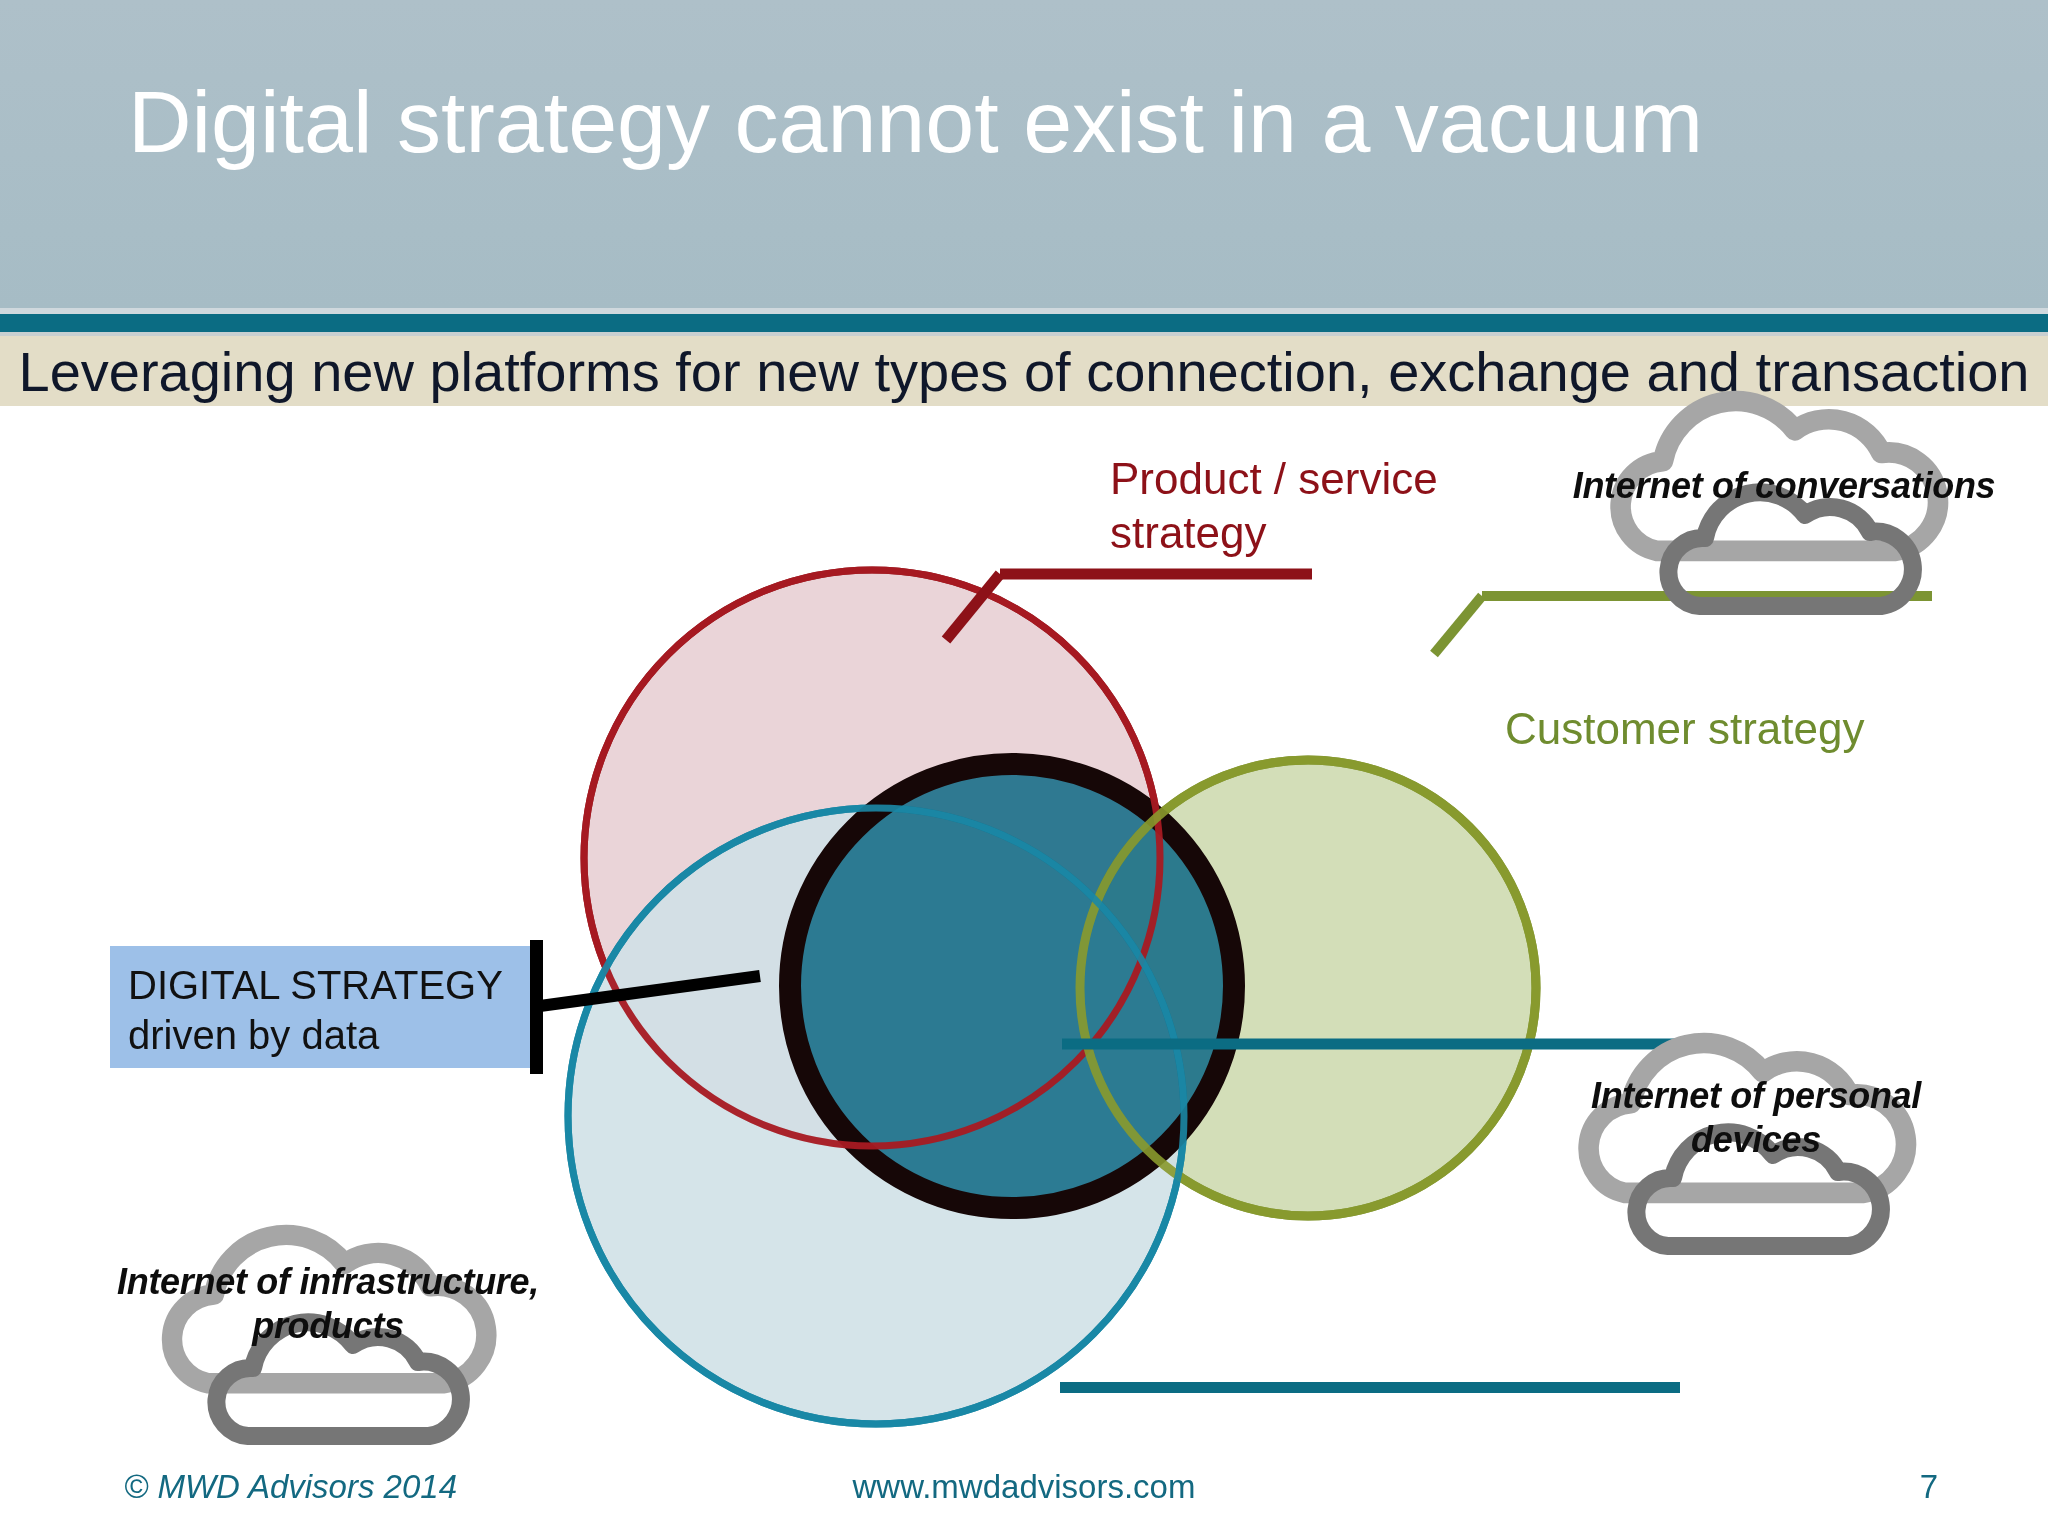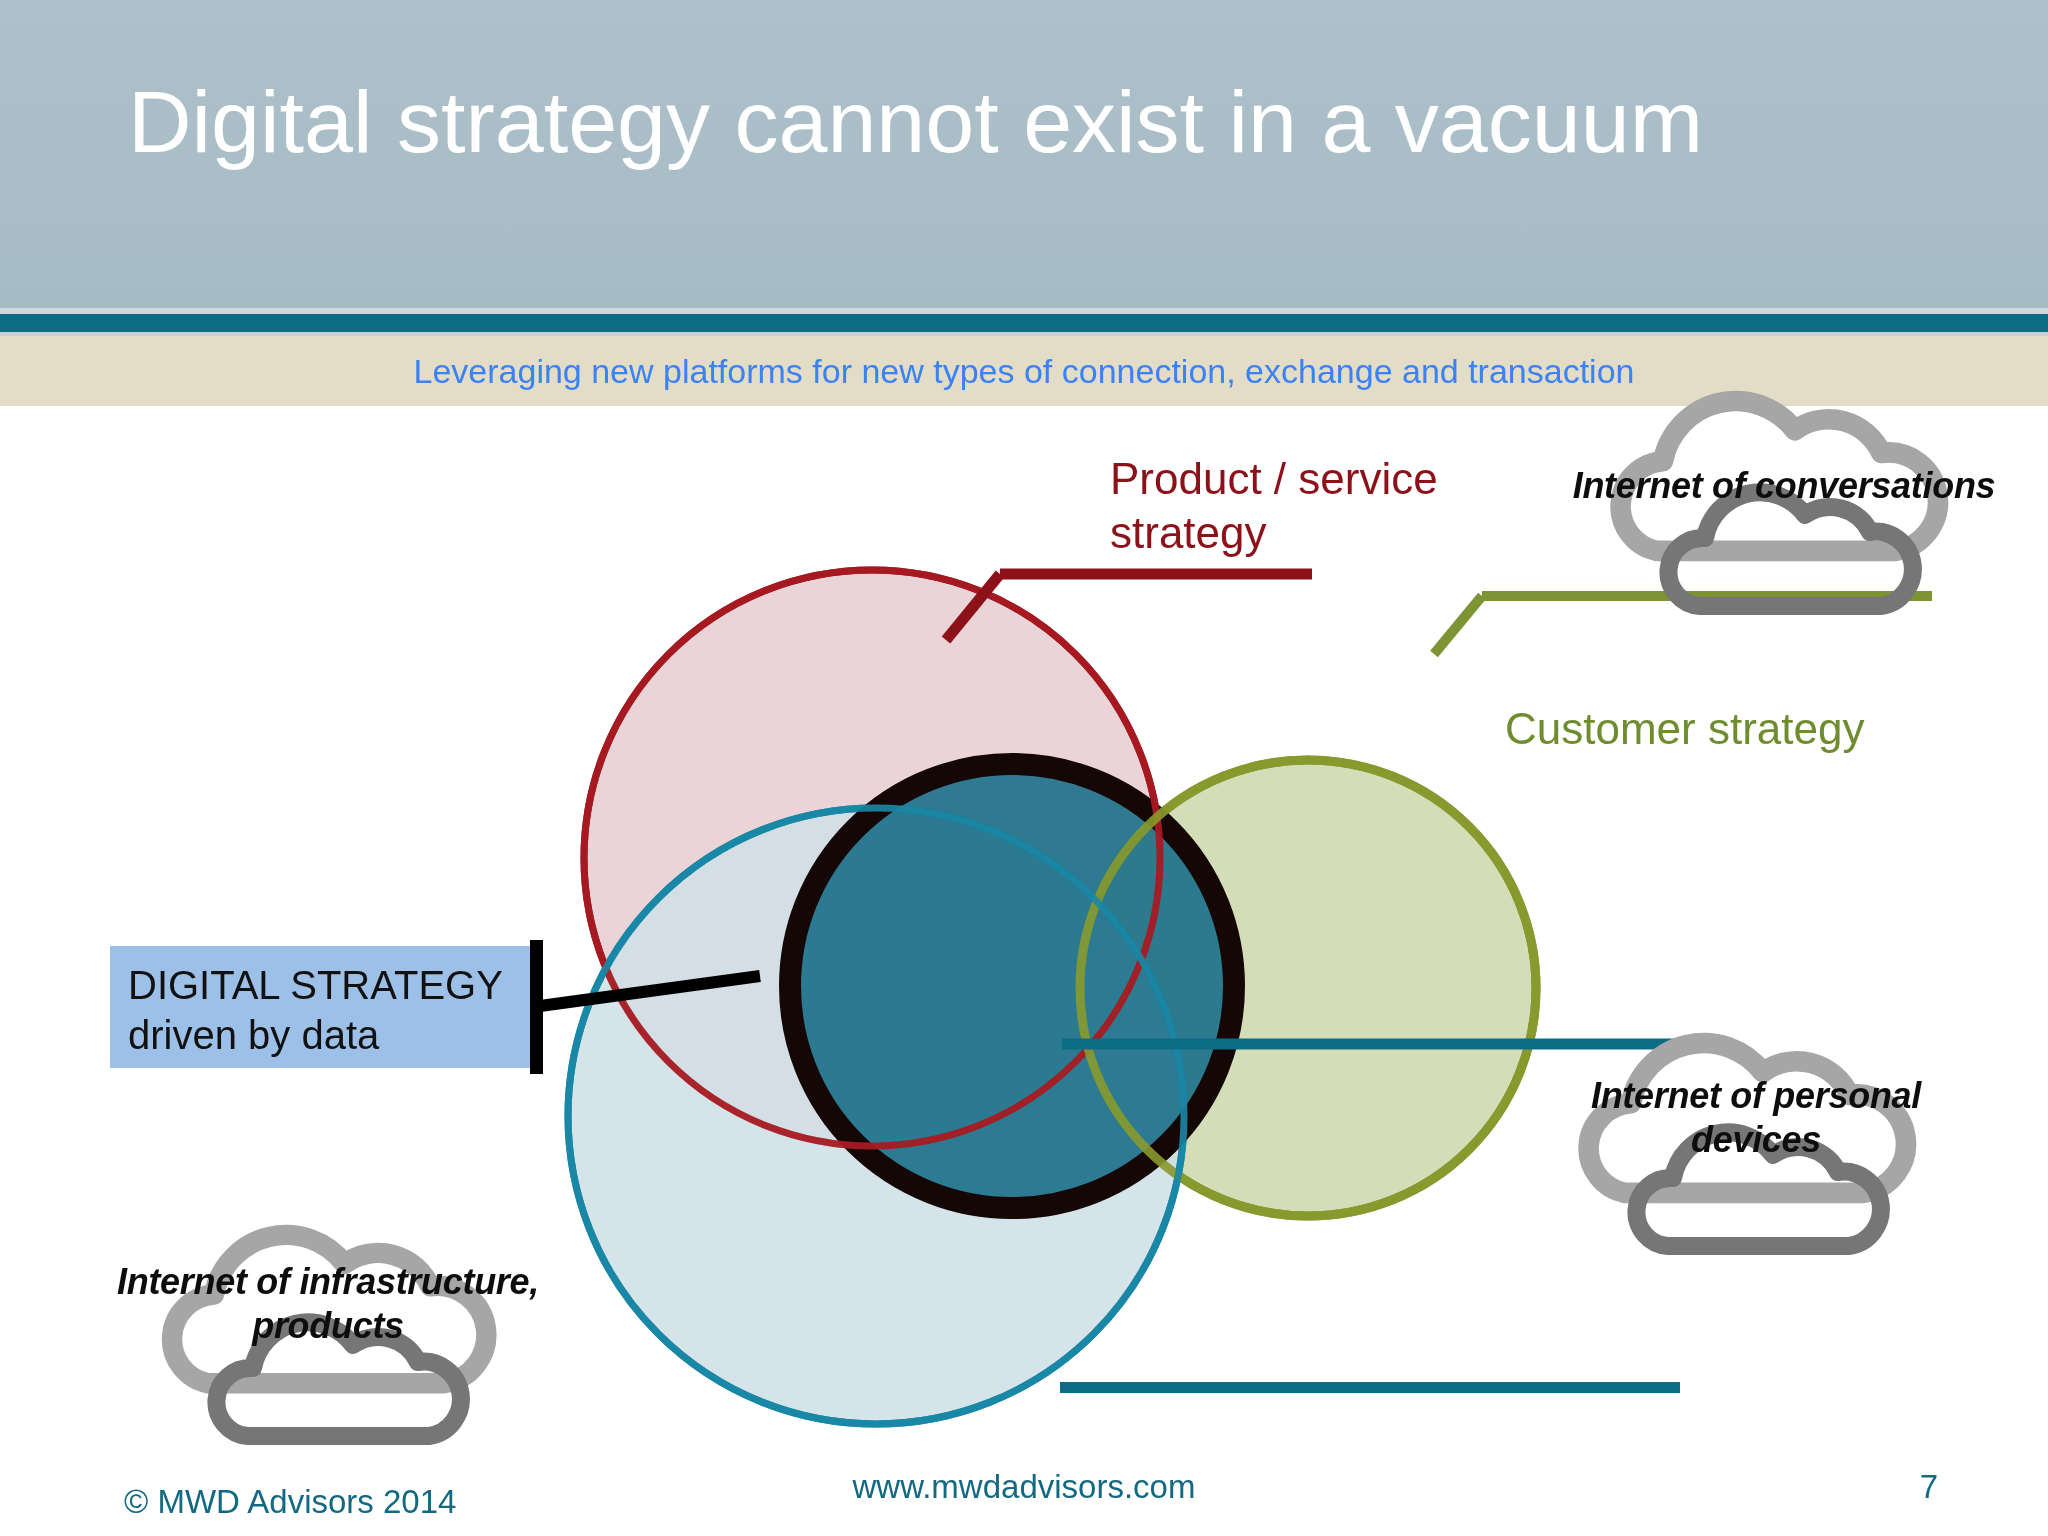--- a/index.html
+++ b/index.html
@@ -26,21 +26,21 @@
   .title-rule{position:absolute;left:0;top:314px;width:2048px;height:18px;background:#0b6c83;}
   .title-rule-bot{position:absolute;left:0;top:332px;width:2048px;height:4px;background:#c8cfd0;}
 
   .subtitle-bar{
     position:absolute;left:0;top:336px;width:2048px;height:70px;
     background:#e3ddc7;
   }
   .subtitle-text{
     position:absolute;left:0;top:336px;width:2048px;height:70px;
     display:flex;align-items:center;justify-content:center;
-    font-size:34px;color:#3b82f6;white-space:nowrap;
+    font-size:56px;color:#0f172a;white-space:nowrap;
   }
 
   
   #venn{position:absolute;left:0;top:406px;width:2048px;height:1050px;}
 
   
   .cloud{position:absolute;}
   .cloud svg{display:block;overflow:visible;}
   .cloud-label{
     position:absolute;left:0;top:0;width:100%;
@@ -70,21 +70,21 @@
     background:#9dc0e8;
   }
   .ds-text{
     position:absolute;left:18px;top:14px;width:400px;
     font-size:40px;line-height:50px;color:#111111;white-space:pre-line;
   }
   .ds-bar{position:absolute;left:530px;top:940px;width:13px;height:134px;background:#000000;}
 
   
   .footer{position:absolute;left:0;top:1468px;width:2048px;height:68px;}
-  .f-left{position:absolute;left:124px;top:15px;font-size:33px;color:#136981;}
+  .f-left{position:absolute;left:124px;top:0;font-size:33px;color:#136981;font-style:italic;}
   .f-center{position:absolute;left:0;top:0;width:2048px;text-align:center;font-size:33px;color:#136981;}
   .f-right{position:absolute;right:110px;top:0;font-size:33px;color:#136981;}
 </style>
 </head>
 <body>
 
 <div id="slide">
 
   <div class="title-bar"></div>
   <div class="title-text">Digital strategy cannot exist in a vacuum</div>

